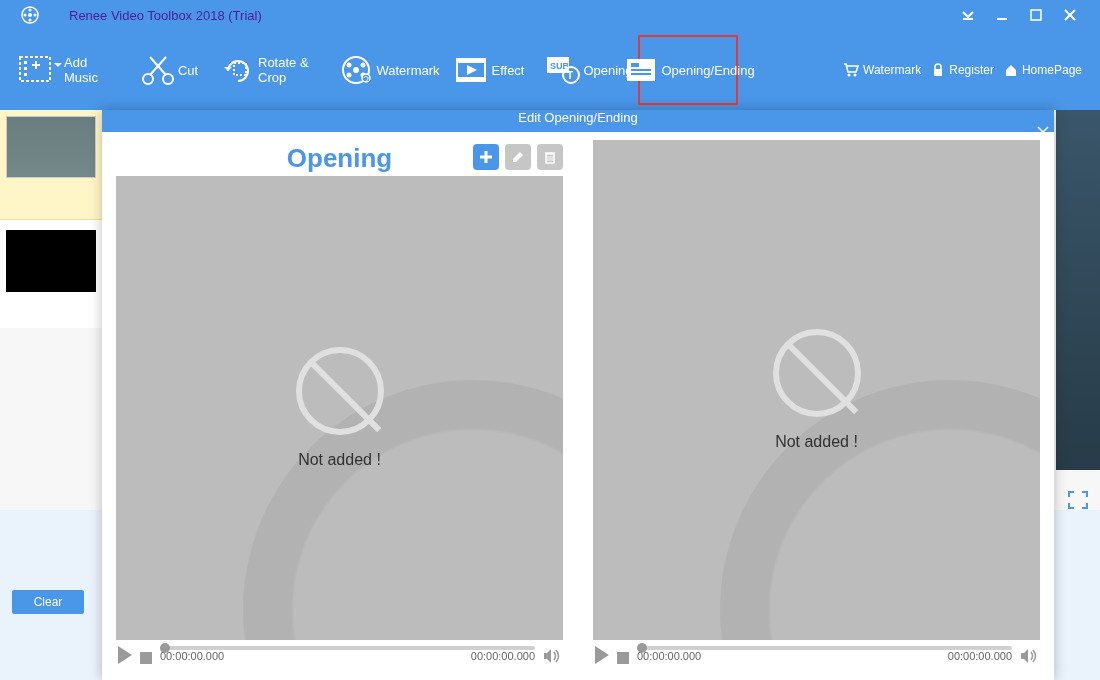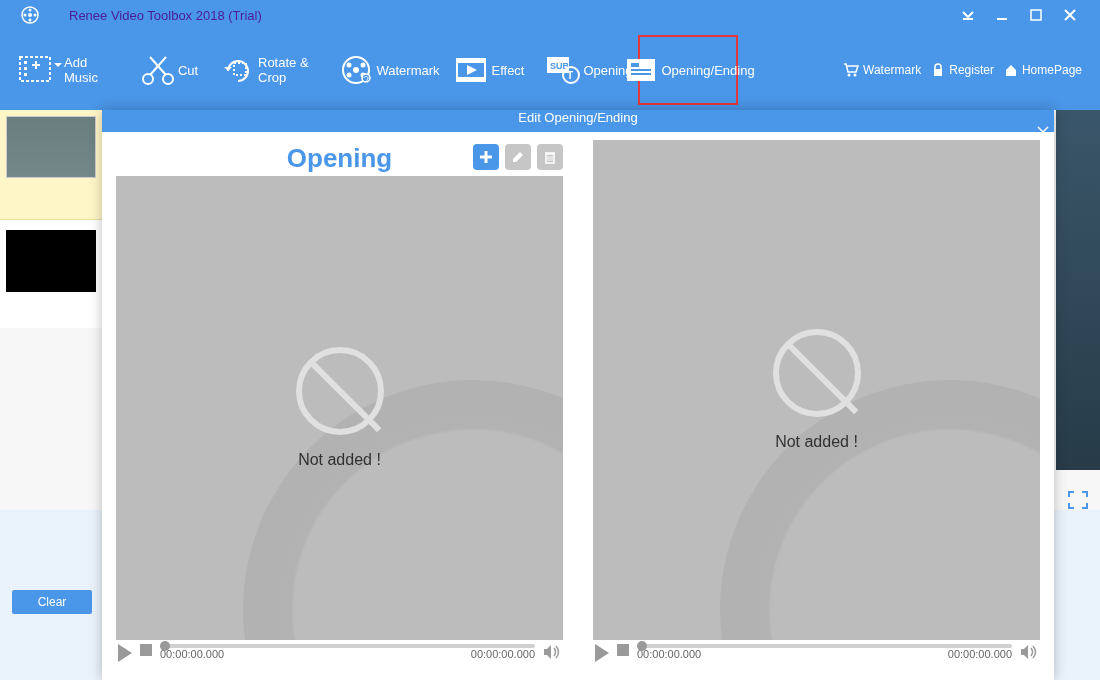--- a/index.html
+++ b/index.html
@@ -19,21 +19,21 @@
   .toolbar .highlight { border: 2px solid #e23a3a; border-radius: 0; }
   .right-links { margin-left: auto; display: flex; gap: 10px; align-items: center; font-size: 12px; }
   .right-links .rl { display:flex; align-items:center; gap:4px; cursor:pointer;}
 
   
   .main-bg { position: absolute; top: 110px; left: 0; right: 0; bottom: 0; background: #f7f7f7; }
   .thumb-strip { position:absolute; left:0; top:0; width: 102px; height: 110px; background: #fff6c7; border-bottom:1px solid #eadf9f; padding:6px;}
   .thumb-strip .thumb1 { width: 90px; height: 62px; background: linear-gradient(#6a7e7f,#74888a); border:1px solid #ccc;}
   .thumb2box { position:absolute; left:0; top:110px; width:102px; height:108px; background:#fff; padding:10px 6px;}
   .thumb2box .thumb2 { width:90px; height:62px; background:#000;}
-  .clear-btn { position:absolute; left:12px; top:480px; width:80px; height:24px; background:#4a96e8; color:#fff; font-size:12px; border-radius:2px; display:flex; align-items:center; justify-content:center; cursor:pointer;}
+  .clear-btn { position:absolute; left:12px; top:480px; width:72px; height:24px; background:#4a96e8; color:#fff; font-size:12px; border-radius:2px; display:flex; align-items:center; justify-content:center; cursor:pointer;}
   .right-preview { position:absolute; right:0; top:0; width:44px; height:360px; background:linear-gradient(#3a566a,#273b48);}
   .expand-btn { position:absolute; right:8px; top:378px; width:28px; height:24px; display:flex; align-items:center; justify-content:center; cursor:pointer; color:#4a96e8;}
   .bot-panel { position:absolute; left:0; right:0; top:400px; height:170px; background:#eaf2fb;}
 
   
   .dialog { position: absolute; left: 102px; top: 110px; width: 952px; height: 570px; background: #fff; box-shadow: 0 0 12px rgba(0,0,0,0.25); display:flex; flex-direction:column;}
   .dlg-title { height: 22px; background: #4a96e8; color: #fff; font-size: 13px; display: flex; align-items: center; padding: 0 2px; flex-direction: column; }
   .dlg-title .dlg-close { margin-left:auto; cursor:pointer; width:18px; height:18px; display:flex; align-items:center; justify-content:center;}
   .dlg-body { flex:1; display:flex; gap: 30px; padding: 8px 14px 4px 14px;}
   .panel { flex:1; display:flex; flex-direction:column;}
@@ -41,21 +41,21 @@
   .panel-head h2 { color:#4a96e8; font-size: 26px; font-weight: 700;}
   .panel-actions { position:absolute; right:0; top:4px; display:flex; gap:6px;}
   .pa-btn { width:26px; height:26px; border-radius:4px; display:flex; align-items:center; justify-content:center; font-size:18px; font-weight:bold;}
   .pa-add { background:#4a96e8; color:#fff; cursor:pointer;}
   .pa-dis { background:#c6c6c6; color:#fff;}
   .preview { flex:1; background:#bcbcbc; position:relative; overflow:hidden; display:flex; flex-direction:column; align-items:center; justify-content:center;}
   .reel-shadow { position:absolute; width:460px; height:460px; border-radius:50%; background:radial-gradient(circle, rgba(255,255,255,0) 55%, rgba(0,0,0,0.05) 56%, rgba(0,0,0,0.06) 100%); right:-140px; bottom:-200px;}
   .no-circle { width:88px; height:88px; border:6px solid #e0e0e0; border-radius:50%; position:relative; margin-bottom:16px;}
   .no-circle:after { content:""; position:absolute; width:94px; height:6px; background:#e0e0e0; top:41px; left:-3px; transform:rotate(45deg);}
   .not-added { color:#333; font-size:16px;}
-  .controls { height:36px; display:flex; align-items:flex-start; gap:8px; padding: 4px 2px;}
+  .controls { height:36px; display:flex; align-items:flex-end; gap:8px; padding: 12px 2px;}
   .play-tri { width:0; height:0; border-left:14px solid #9a9a9a; border-top:9px solid transparent; border-bottom:9px solid transparent; cursor:pointer;}
   .stop-sq { width:12px; height:12px; background:#9a9a9a; cursor:pointer;}
   .progress { flex:1; height:4px; background:#d0d0d0; border-radius:2px; position:relative;}
   .progress .dot { position:absolute; left:0; top:-3px; width:10px; height:10px; border-radius:50%; background:#9a9a9a;}
   .time-row { display:flex; justify-content:space-between; font-size:11px; color:#666; padding-bottom:2px;}
   .vol { width:18px; height:16px; cursor:pointer;}
 
   svg { display:block; }
 </style>
 </head>

